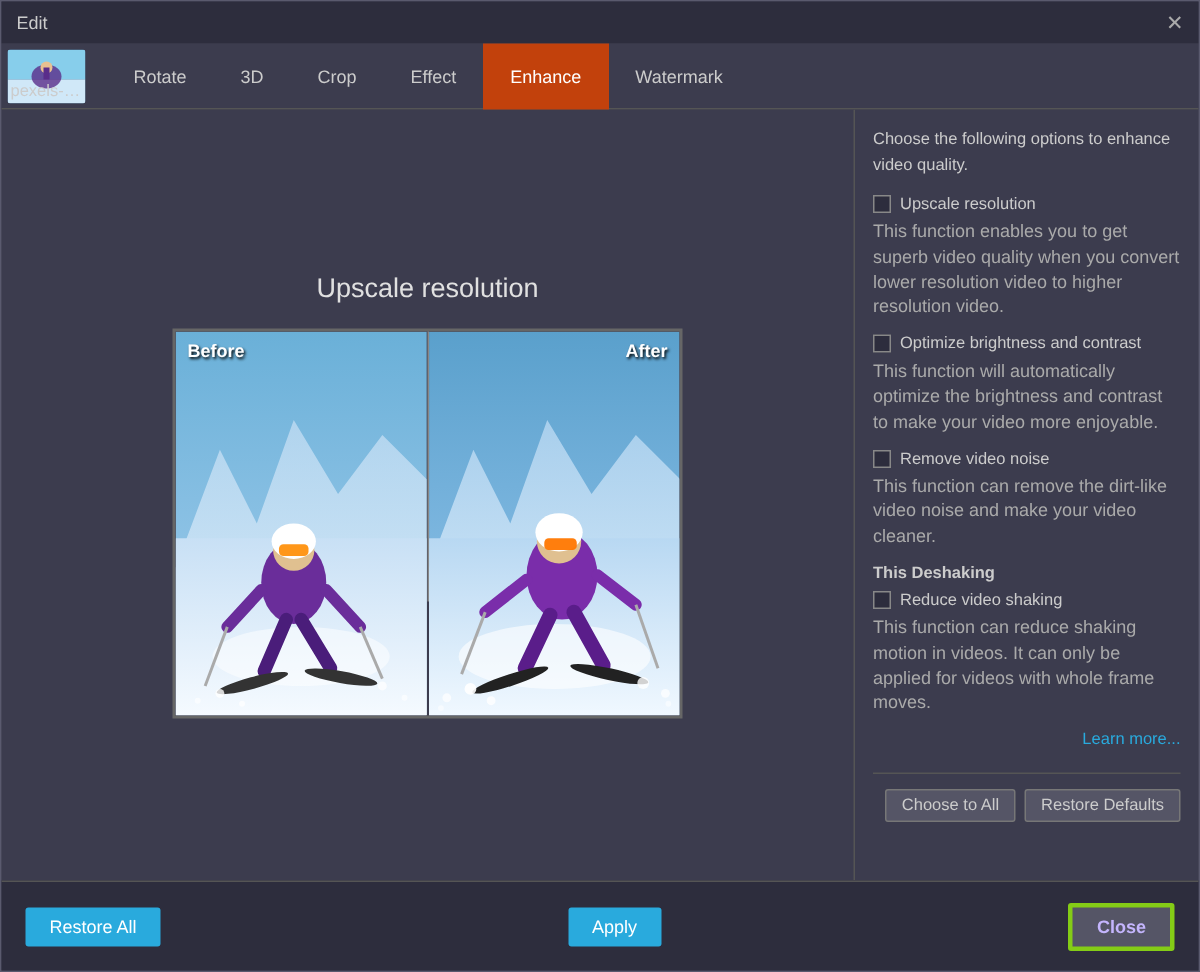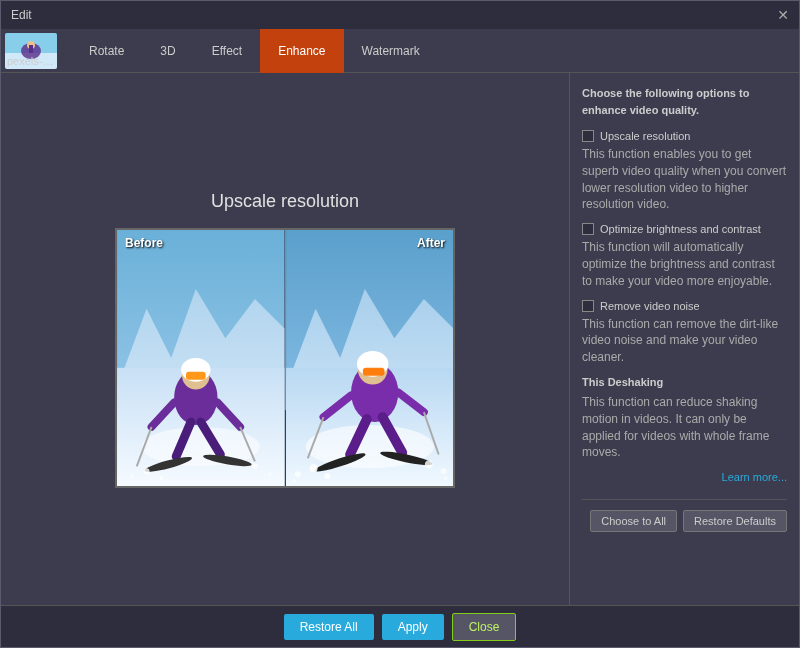--- a/index.html
+++ b/index.html
@@ -179,21 +179,20 @@
       padding: 12px;
       overflow-y: auto;
       flex-shrink: 0;
     }
 
     .right-panel-desc {
       color: #ccc;
       font-size: 11px;
       line-height: 1.5;
       margin-bottom: 12px;
-      font-weight: bold;
     }
 
     .option-row {
       display: flex;
       align-items: center;
       margin-bottom: 4px;
       gap: 6px;
     }
 
     .option-checkbox {
@@ -249,25 +248,25 @@
       background: #555566;
       color: #ccc;
       border: 1px solid #777;
       padding: 4px 10px;
       font-size: 11px;
       cursor: pointer;
       border-radius: 2px;
     }
 
     .bottom-bar {
-      height: 42px;
+      height: 60px;
       background: #2d2d3d;
       display: flex;
       align-items: center;
-      justify-content: center;
+      justify-content: space-between;
       padding: 12px 16px;
       gap: 8px;
       border-top: 1px solid #555;
       flex-shrink: 0;
     }
 
     .btn-restore-all {
       background: #29aadd;
       color: #fff;
       border: none;
@@ -282,26 +281,27 @@
       color: #fff;
       border: none;
       padding: 6px 16px;
       font-size: 12px;
       cursor: pointer;
       border-radius: 2px;
     }
 
     .btn-close-bottom {
       background: #555566;
-      color: #bef264;
-      border: 1px solid #84cc16;
+      color: #c4b5fd;
+      border: 3px solid #84cc16;
       padding: 6px 16px;
       font-size: 12px;
       cursor: pointer;
       border-radius: 2px;
+      font-weight: bold;
     }
 
     .divider-line {
       width: 1px;
       height: 180px;
       background: #888;
       position: absolute;
       left: 50%;
       top: 0;
       bottom: 0;
@@ -329,20 +329,21 @@
           <circle cx="26" cy="12" r="4" fill="#e8c090"></circle>
           <rect x="24" y="12" width="4" height="8" fill="#5a2d8a"></rect>
         </svg>
       </div>
       <span class="file-name">pexels-nang-...</span>
     </div>
 
     <div class="nav-tabs">
       <button class="nav-tab">Rotate</button>
       <button class="nav-tab">3D</button>
+      <button class="nav-tab">Crop</button>
       <button class="nav-tab">Effect</button>
       <button class="nav-tab active">Enhance</button>
       <button class="nav-tab">Watermark</button>
     </div>
   </div>
 
   <div class="content-area">
 
     <div class="preview-area">
       <div class="preview-title">Upscale resolution</div>
@@ -461,20 +462,24 @@
       </div>
       <p class="option-desc">This function will automatically optimize the brightness and contrast to make your video more enjoyable.</p>
 
       <div class="option-row">
         <div class="option-checkbox"></div>
         <span class="option-label">Remove video noise</span>
       </div>
       <p class="option-desc">This function can remove the dirt-like video noise and make your video cleaner.</p>
 
       <div class="section-title">This Deshaking</div>
+      <div class="option-row">
+        <div class="option-checkbox"></div>
+        <span class="option-label">Reduce video shaking</span>
+      </div>
       <p class="option-desc">This function can reduce shaking motion in videos. It can only be applied for videos with whole frame moves.</p>
 
       <a class="learn-more">Learn more...</a>
 
       <div class="panel-actions">
         <button class="btn-secondary">Choose to All</button>
         <button class="btn-secondary">Restore Defaults</button>
       </div>
     </div>
   </div>

